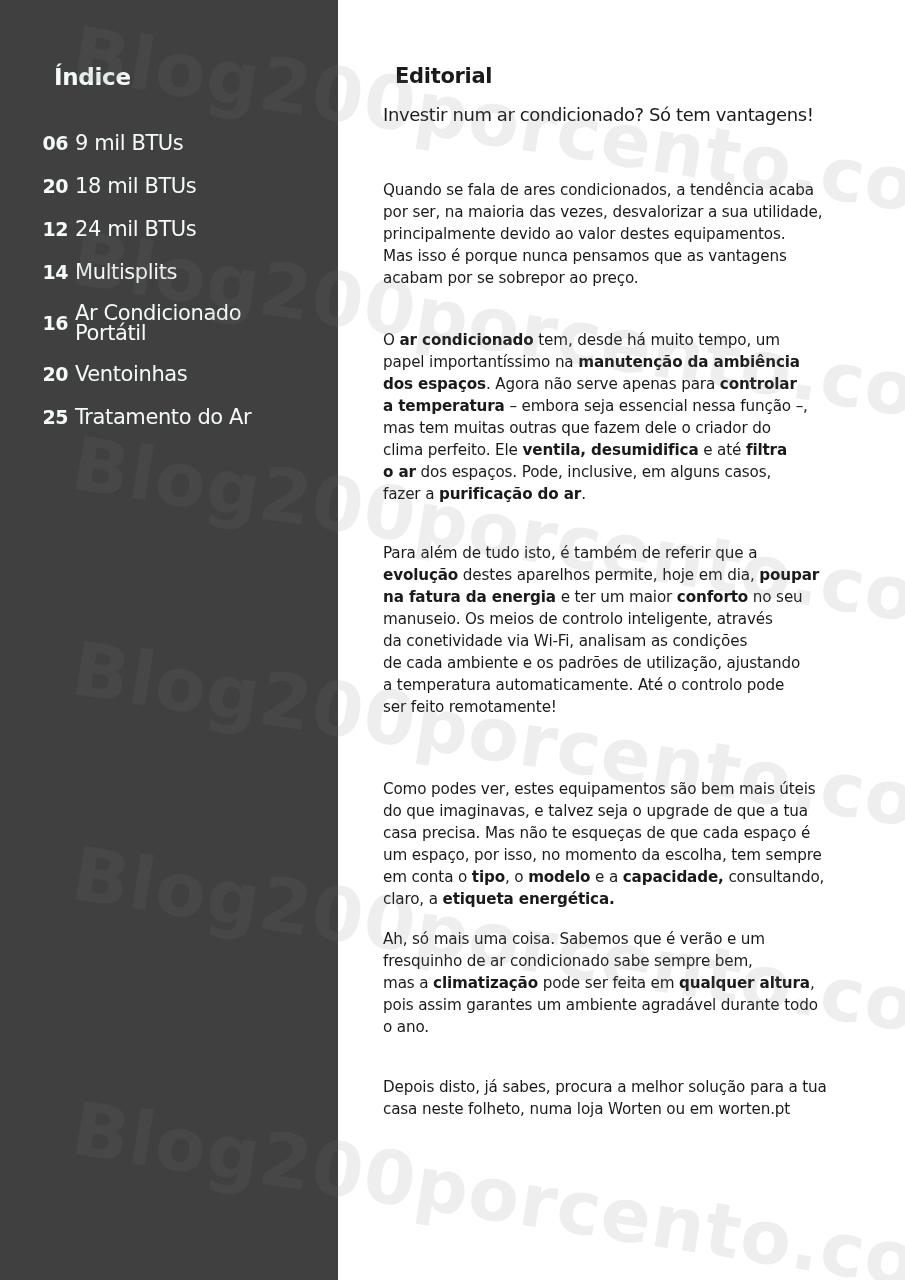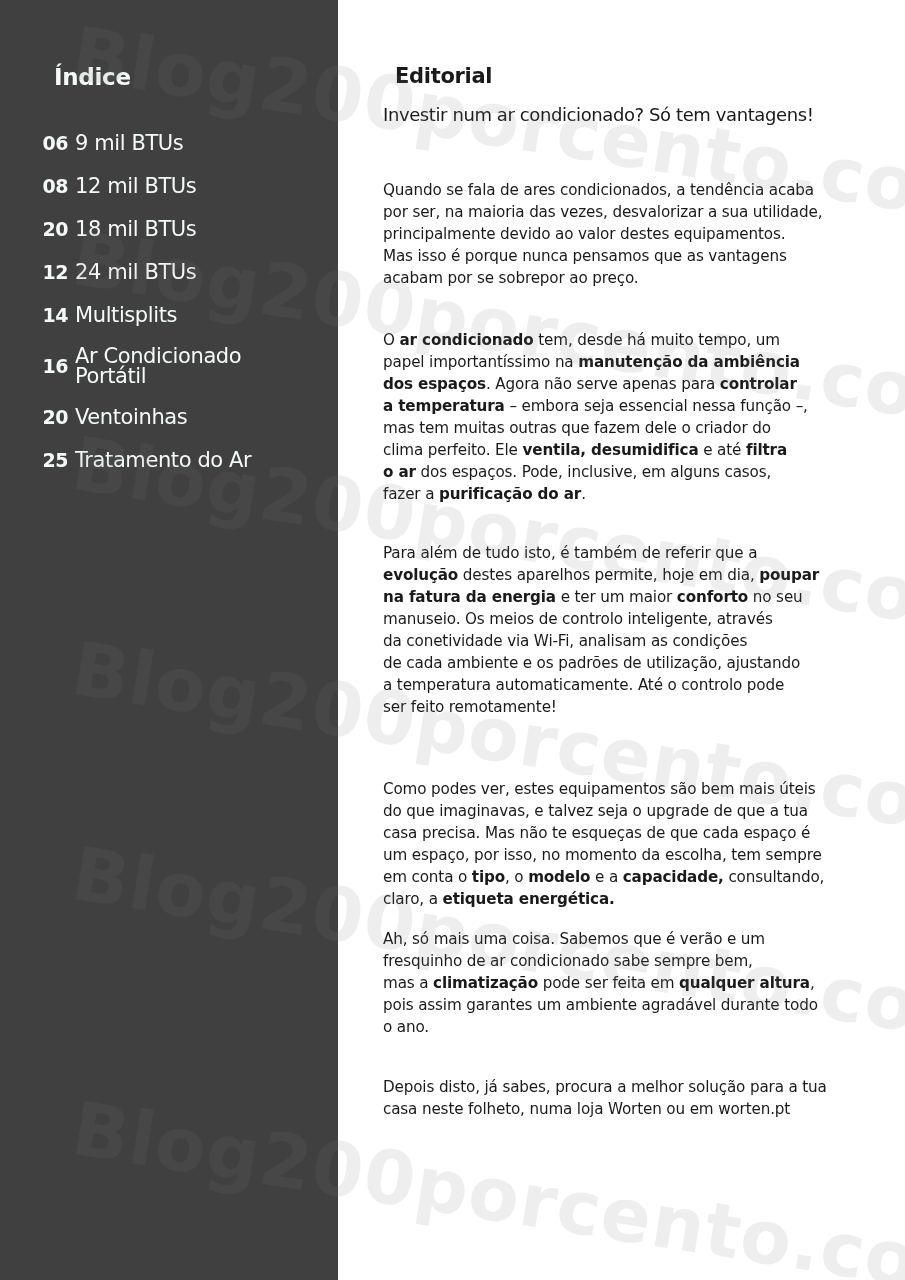--- a/index.html
+++ b/index.html
@@ -54,24 +54,20 @@
 </style>
 </head>
 <body>
 
 <div class="sidebar">
   <div class="sidebar-title">Índice</div>
   <div class="toc">
     <div class="toc-item">
       <span class="toc-num">06</span>
       <span class="toc-label">9 mil BTUs</span>
-    </div>
-    <div class="toc-item">
-      <span class="toc-num">08</span>
-      <span class="toc-label">12 mil BTUs</span>
     </div>
     <div class="toc-item">
       <span class="toc-num">20</span>
       <span class="toc-label">18 mil BTUs</span>
     </div>
     <div class="toc-item">
       <span class="toc-num">12</span>
       <span class="toc-label">24 mil BTUs</span>
     </div>
     <div class="toc-item">

